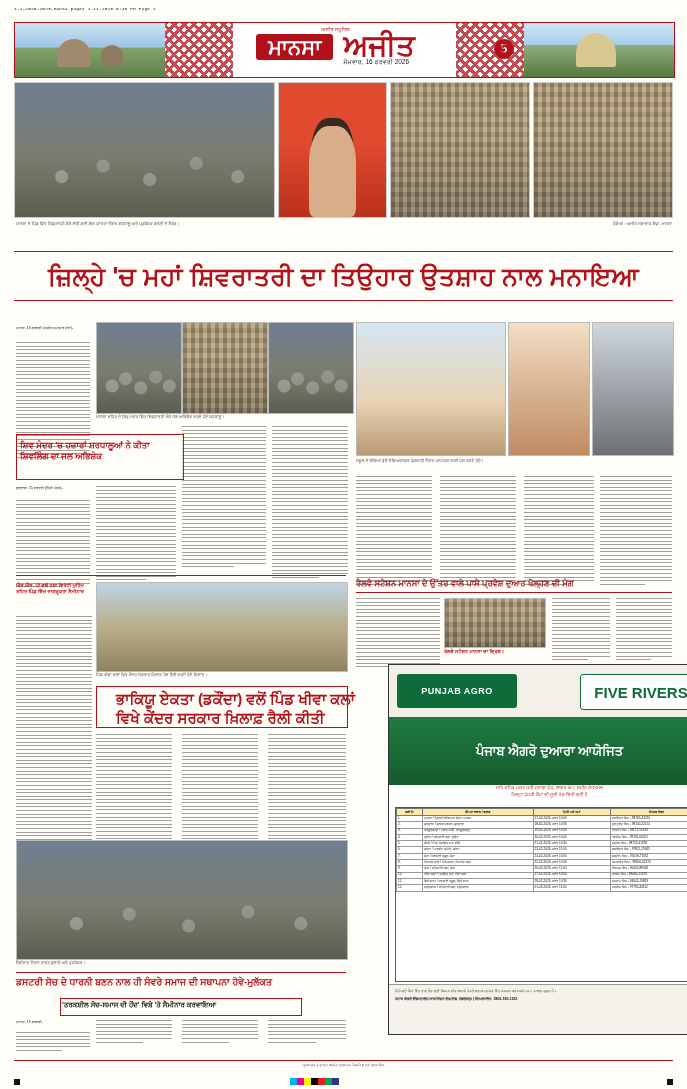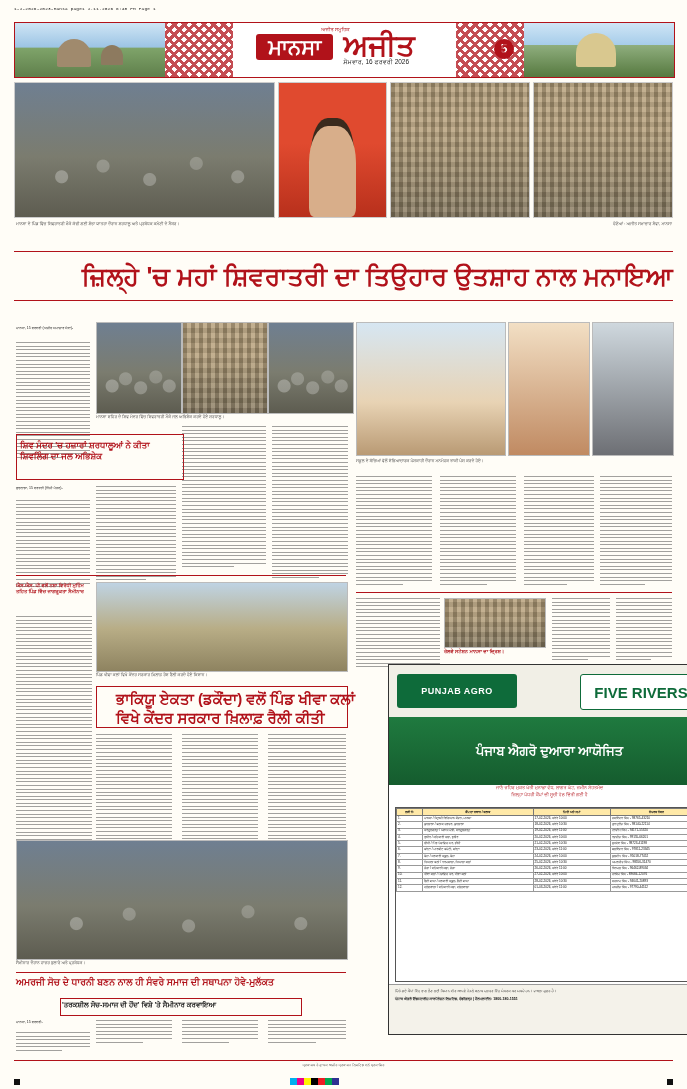--- a/index.html
+++ b/index.html
@@ -45,21 +45,21 @@
      radial-gradient(circle at 86% 70%,rgba(255,255,255,.25) 0 6px,transparent 7px),
      linear-gradient(180deg,#6f7f91 0%,#7b7c6f 55%,#5d5c50 100%);}
   .crowd{background:linear-gradient(180deg,#b8a27c 0 35%,#8a7d63 100%);position:relative;overflow:hidden;}
   .crowd:after{content:"";position:absolute;inset:0;background:
     repeating-linear-gradient(90deg,rgba(0,0,0,.18) 0 4px,rgba(255,255,255,.10) 4px 8px),
     repeating-linear-gradient(0deg,rgba(0,0,0,.10) 0 5px,rgba(255,255,255,.06) 5px 10px);}
   .singer{background:linear-gradient(180deg,#e04a2f 0 45%,#b8301c 100%);position:relative;overflow:hidden;}
   .singer:after{content:"";position:absolute;left:28%;top:32%;width:44%;height:68%;background:#d8ae8a;border-radius:40% 40% 10% 10%;box-shadow:0 -10px 0 -2px #3a2a1d;}
 
   
-  .bighead{position:absolute;left:14px;top:262px;width:659px;text-align:right;color:#b1121a;font-size:25px;font-weight:bold;letter-spacing:.3px;}
+  .bighead{position:absolute;left:14px;top:262px;width:659px;text-align:center;color:#b1121a;font-size:25px;font-weight:bold;letter-spacing:.3px;}
   .rule{position:absolute;background:#b1121a;}
 
   
   .col{position:absolute;font-size:3.5px;line-height:1.45;color:#1a1a1a;text-align:justify;}
   .lines{position:absolute;}
   .lines i{display:block;height:1px;background:#555;margin-bottom:2.6px;opacity:.55;}
   .lines i.s{width:62%;}
 
   .subhead{position:absolute;color:#b1121a;font-weight:bold;text-align:left;line-height:1.25;}
   .boxed{position:absolute;border:1px solid #b1121a;}
@@ -449,20 +449,21 @@
       <i></i>
       <i></i>
       <i></i>
       <i></i>
       <i></i>
       <i class="s"></i>
   </div>
 
   <div class="rule" style="left:16px;top:575px;width:330px;height:1px;"></div>
 
+  <div class="subhead" style="left:356px;top:578px;width:316px;font-size:8.4px;">ਰੇਲਵੇ ਸਟੇਸ਼ਨ ਮਾਨਸਾ ਦੇ ਉੱਤਰ ਵਾਲੇ ਪਾਸੇ ਪ੍ਰਵੇਸ਼ ਦੁਆਰ ਖੋਲ੍ਹਣ ਦੀ ਮੰਗ</div>
   <div class="rule" style="left:356px;top:592px;width:316px;height:1px;"></div>
 
   <div class="subhead" style="left:16px;top:582px;width:76px;font-size:5px;">ਐਸ.ਐਸ. ਪੀ ਵਲੋਂ ਨਸ਼ਾ ਵਿਰੋਧੀ ਮੁਹਿੰਮ ਤਹਿਤ ਪਿੰਡ ਵਿੱਚ ਜਾਗਰੂਕਤਾ ਸੈਮੀਨਾਰ</div>
   <div class="lines" style="left:16px;top:616px;width:76px;">
     <i></i>
       <i></i>
       <i></i>
       <i></i>
       <i></i>
       <i></i>
@@ -732,21 +733,21 @@
       <i></i>
       <i></i>
       <i></i>
       <i class="s"></i>
   </div>
 
   <div class="photo grp" style="left:16px;top:840px;width:330px;height:118px;"></div>
   <div class="cap" style="left:16px;top:960px;width:330px;">ਸੈਮੀਨਾਰ ਦੌਰਾਨ ਹਾਜ਼ਰ ਬੁਲਾਰੇ ਅਤੇ ਪ੍ਰਬੰਧਕ।</div>
 
   <div class="rule" style="left:16px;top:972px;width:330px;height:1px;"></div>
-  <div class="subhead" style="left:16px;top:976px;width:330px;font-size:9.4px;">ਅਮਰਜੀ ਸੋਚ ਦੇ ਧਾਰਨੀ ਬਣਨ ਨਾਲ ਹੀ ਸੰਵਰੇ ਸਮਾਜ ਦੀ ਸਥਾਪਨਾ ਹੋਵੇ-ਮੁਲੱਕਤ</div>
+  <div class="subhead" style="left:16px;top:976px;width:330px;font-size:9.4px;">ਡਸਟਰੀ ਸੋਚ ਦੇ ਧਾਰਨੀ ਬਣਨ ਨਾਲ ਹੀ ਸੰਵਰੇ ਸਮਾਜ ਦੀ ਸਥਾਪਨਾ ਹੋਵੇ-ਮੁਲੱਕਤ</div>
   <div class="boxed" style="left:60px;top:998px;width:240px;height:16px;"></div>
   <div class="subhead" style="left:62px;top:1001px;width:236px;font-size:7px;color:#111;">'ਤਰਕਸ਼ੀਲ ਸੋਚ-ਸਮਾਜ ਦੀ ਹੋਂਦ' ਵਿਸ਼ੇ 'ਤੇ ਸੈਮੀਨਾਰ ਕਰਵਾਇਆ</div>
 
   <div class="col" style="left:16px;top:1020px;width:74px;">ਮਾਨਸਾ, 15 ਫਰਵਰੀ-</div>
   <div class="lines" style="left:16px;top:1032px;width:74px;">
       <i></i>
       <i></i>
       <i></i>
       <i></i>
       <i></i>

